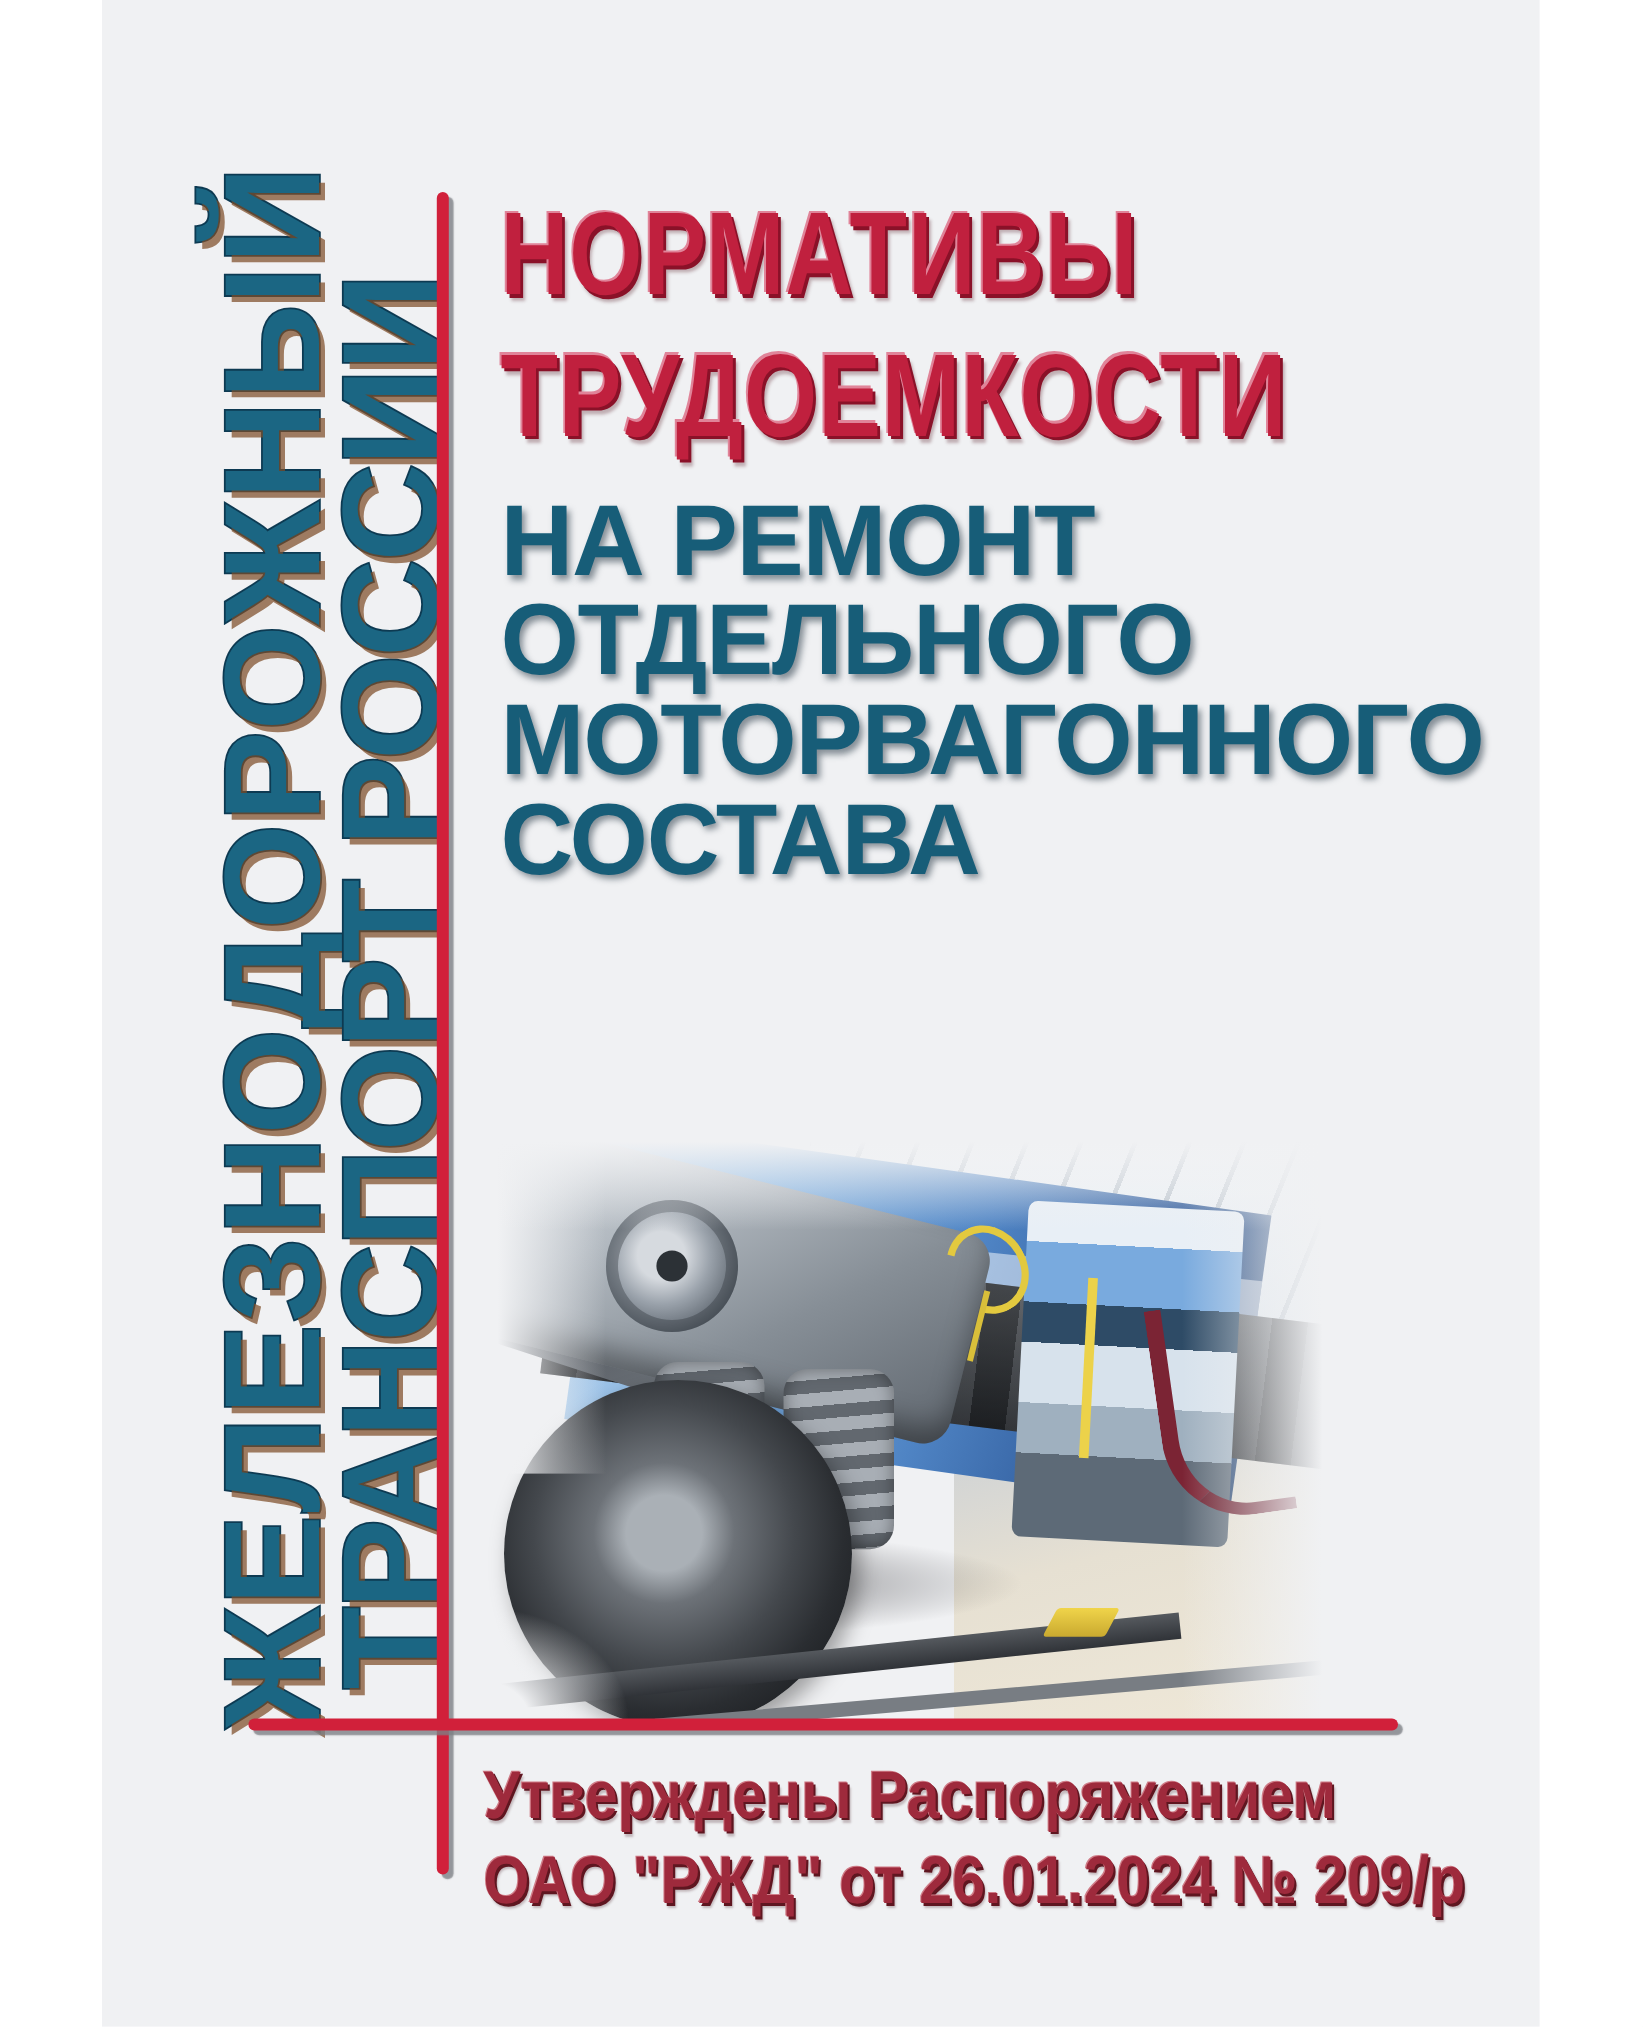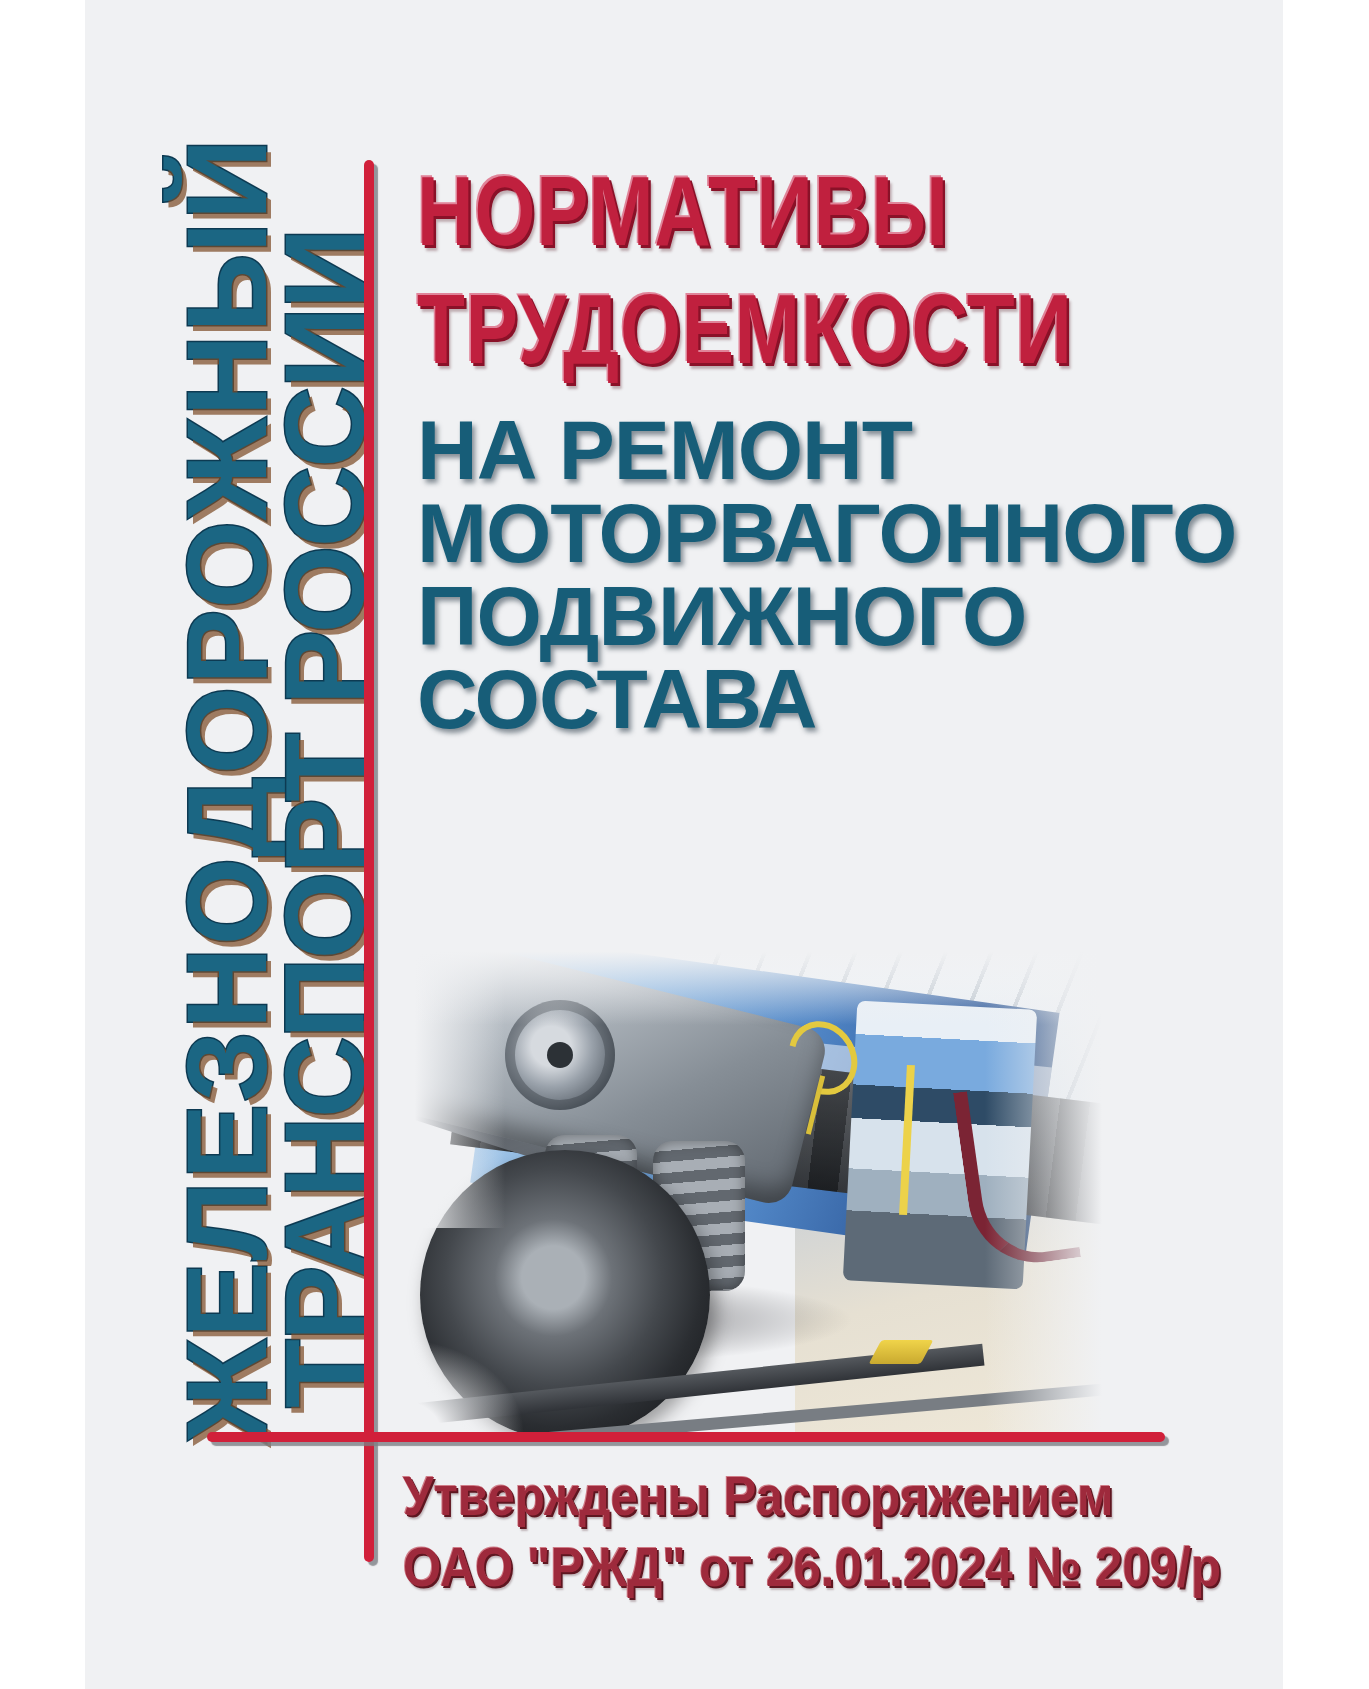--- a/index.html
+++ b/index.html
@@ -102,22 +102,22 @@
 
   <div class="vline"></div>
 
   <div class="title">
     <div>НОРМАТИВЫ</div>
     <div>ТРУДОЕМКОСТИ</div>
   </div>
 
   <div class="subtitle">
     <div>НА РЕМОНТ</div>
+    <div>ОТДЕЛЬНОГО</div>
     <div>МОТОРВАГОННОГО</div>
-    <div>ПОДВИЖНОГО</div>
     <div>СОСТАВА</div>
   </div>
 
   <div class="photo">
     <div class="ph-ceiling"></div>
     <div class="ph-floor"></div>
     <div class="ph-train">
       <div class="ph-train-band"></div>
     </div>
     <div class="ph-under"></div>

